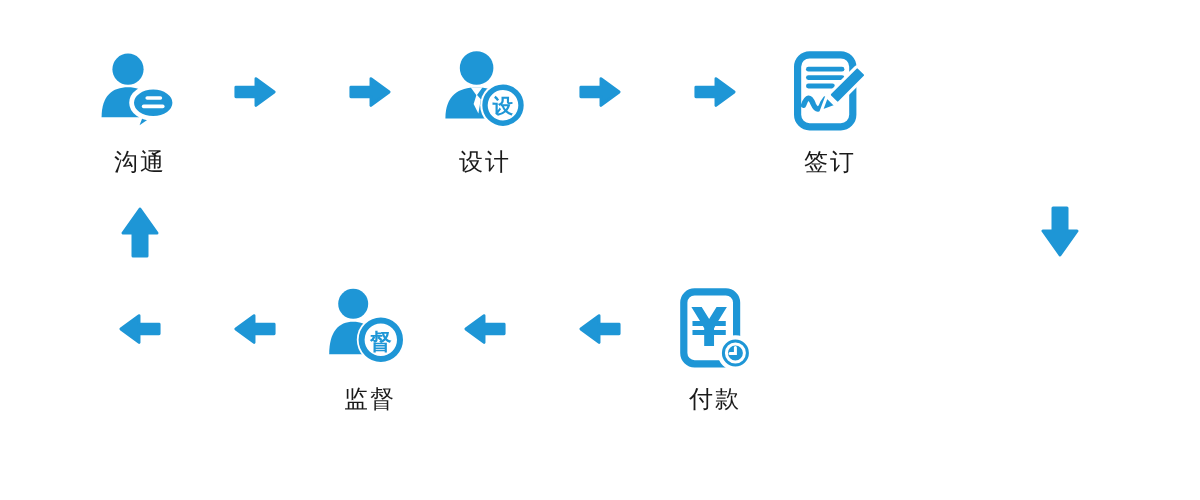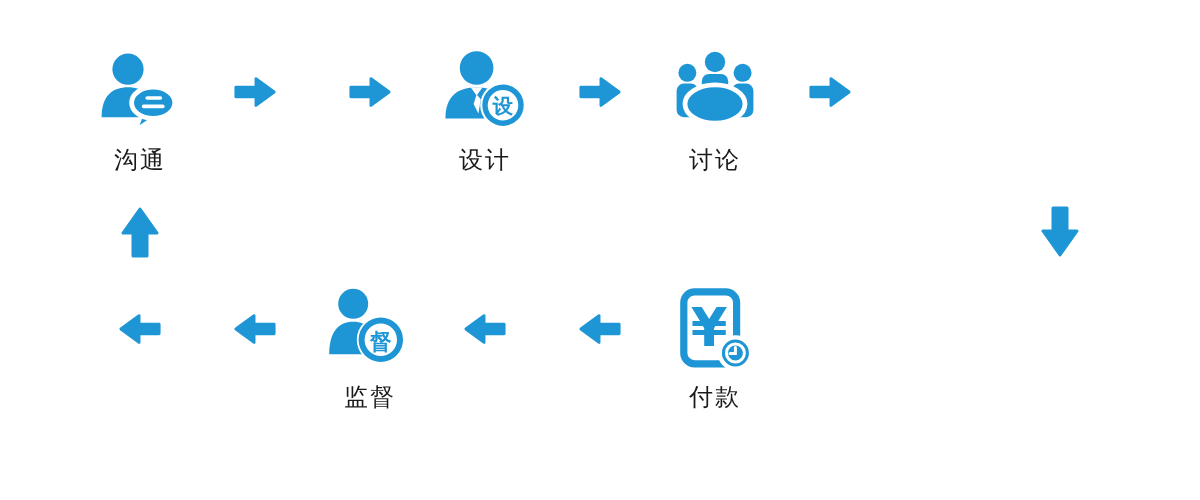--- a/index.html
+++ b/index.html
@@ -8,21 +8,21 @@
               font-family:"DejaVu Sans","Liberation Sans",sans-serif; }
   .canvas { width:1090px; margin:0 auto; padding-top:50px; }
   .row { display:grid;
          grid-template-columns:170px 60px 170px 60px 170px 60px 170px 60px 170px;
          justify-items:center; }
   .step { display:flex; flex-direction:column; align-items:center; }
   .icon-box { width:88px; height:84px; display:flex; align-items:center;
               justify-content:center; color:var(--accent); }
   .icon-box svg { width:84px; height:84px; display:block; }
   .step-label { margin-top:13px; font-size:24px; line-height:30px;
-                color:var(--label); letter-spacing:2px; white-space:nowrap;font-family:Liberation Mono, monospace; }
+                color:var(--label); letter-spacing:2px; white-space:nowrap; }
   .arrow-cell { align-self:start; margin-top:23px; color:var(--accent); }
   .arrow-cell svg { display:block; }
   .row-mid { height:54px; margin:28px 0 28px 0; align-items:center; }
   .vcell { color:var(--accent); }
   svg text { font-family:inherit; }
 </style>
 </head>
 <body>
 
 <div class="canvas">
@@ -70,41 +70,43 @@
       </div>
       <div class="step-label">设计</div>
     </div>
 
     <div class="arrow-cell">
       <svg width="44" height="38" viewBox="0 0 46 36">
         <path d="M3,13 L24,13 L24,4 L43,18 L24,32 L24,23 L3,23 Z" fill="currentColor" stroke="currentColor" stroke-width="3" stroke-linejoin="round"></path>
       </svg>
     </div>
 
-    <div class="step">
-      <div class="icon-box">
-        <svg viewBox="0 0 70 70">
-          <circle cx="12" cy="19" r="7.5" fill="currentColor"></circle>
-          <rect x="3" y="28" width="18" height="28" rx="6" fill="currentColor"></rect>
-          <circle cx="58" cy="19" r="7.5" fill="currentColor"></circle>
-          <rect x="49" y="28" width="18" height="28" rx="6" fill="currentColor"></rect>
-          <circle cx="35" cy="10" r="8.5" fill="currentColor"></circle>
-          <rect x="24" y="20" width="22" height="20" rx="6" fill="currentColor"></rect>
-          <ellipse cx="35" cy="45" rx="25" ry="16" fill="currentColor" stroke="#fff" stroke-width="4"></ellipse>
-        </svg>
-      </div>
-      <div class="step-label">讨论</div>
-    </div>
 
     <div class="arrow-cell">
       <svg width="44" height="38" viewBox="0 0 46 36">
         <path d="M3,13 L24,13 L24,4 L43,18 L24,32 L24,23 L3,23 Z" fill="currentColor" stroke="currentColor" stroke-width="3" stroke-linejoin="round"></path>
       </svg>
     </div>
 
+    <div class="step">
+      <div class="icon-box">
+        <svg viewBox="0 0 70 70">
+          <rect x="8" y="4" width="46" height="60" rx="10" fill="#fff" stroke="currentColor" stroke-width="6"></rect>
+          <line x1="17" y1="16" x2="45" y2="16" stroke="currentColor" stroke-width="4" stroke-linecap="round"></line>
+          <line x1="17" y1="23" x2="45" y2="23" stroke="currentColor" stroke-width="4" stroke-linecap="round"></line>
+          <line x1="17" y1="30" x2="37" y2="30" stroke="currentColor" stroke-width="4" stroke-linecap="round"></line>
+          <path d="M13,46 Q17,35 21,45 Q25,54 29,44 L31,41" fill="none" stroke="currentColor" stroke-width="4.5" stroke-linecap="round"></path>
+          <g transform="rotate(45 40 38)">
+            <rect x="35" y="8" width="11" height="34" rx="2" fill="currentColor" stroke="#fff" stroke-width="2.5"></rect>
+            <path d="M35,44 L46,44 L40.5,56 Z" fill="currentColor" stroke="#fff" stroke-width="2.5" stroke-linejoin="round"></path>
+          </g>
+        </svg>
+      </div>
+      <div class="step-label">签订</div>
+    </div>
   </div>
 
   <div class="row row-mid">
     <div class="vcell" style="grid-column:1;">
       <svg width="40" height="54" viewBox="0 0 40 54">
         <path d="M13,51 L27,51 L27,28 L37,28 L20,4 L3,28 L13,28 Z" fill="currentColor" stroke="currentColor" stroke-width="3" stroke-linejoin="round"></path>
       </svg>
     </div>
     <div class="vcell" style="grid-column:9;">
       <svg width="40" height="54" viewBox="0 0 40 54">

